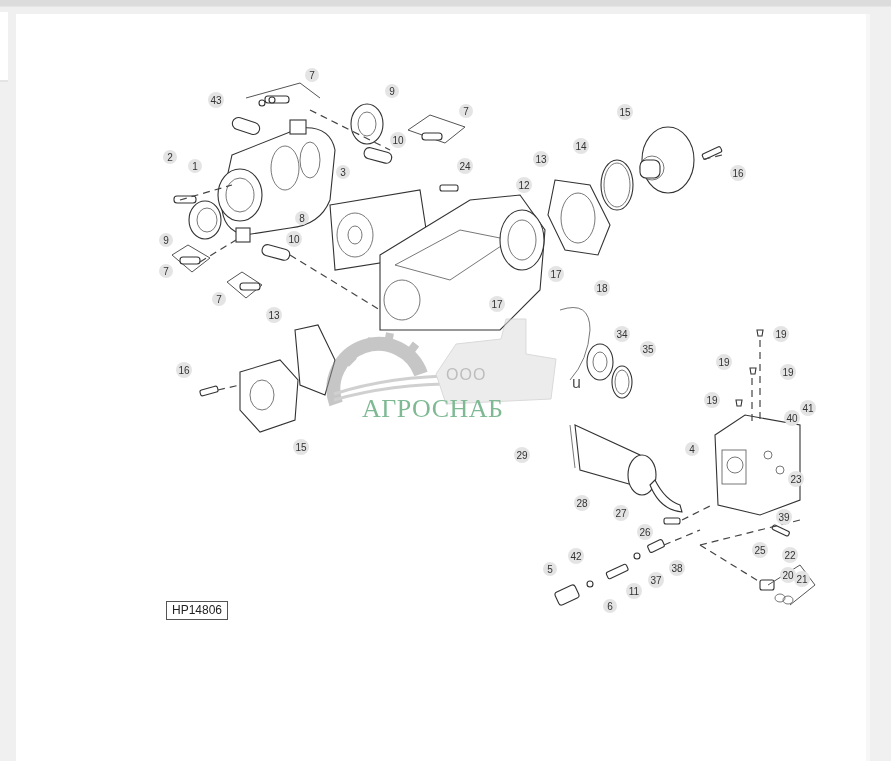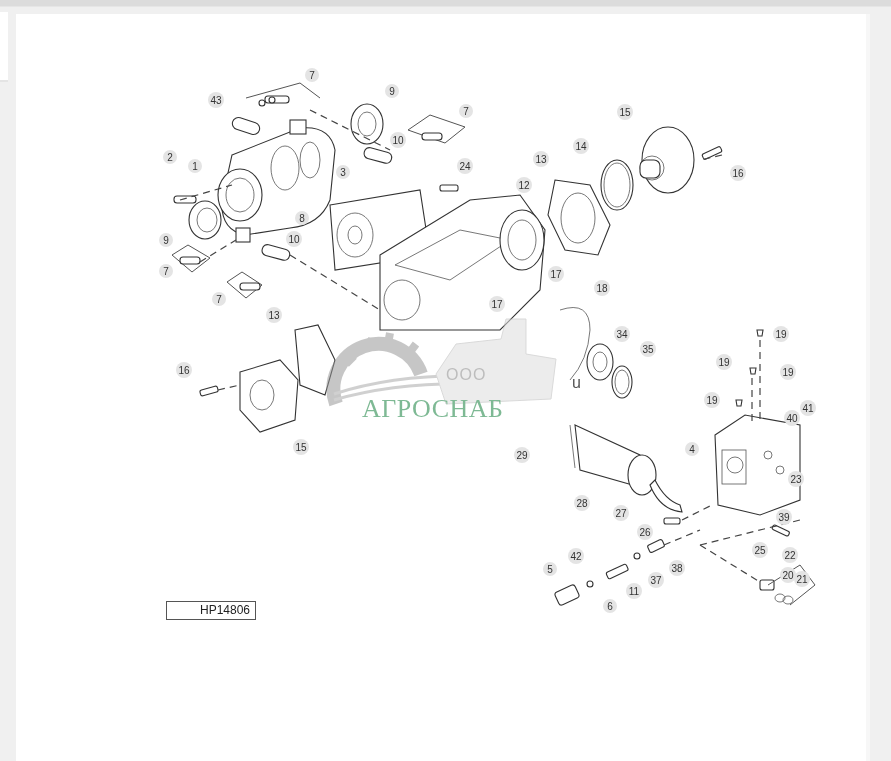--- a/index.html
+++ b/index.html
@@ -29,21 +29,21 @@
   .ln { stroke: #555; stroke-width: 1; fill: none; }
   .lnd { stroke: #444; stroke-width: 1.2; fill: none; stroke-dasharray: 7 5; }
   .part { stroke: #333; stroke-width: 1.1; fill: #fff; }
   .part-l { stroke: #555; stroke-width: 0.8; fill: none; }
   .callout-circle { fill: #e4e4e4; stroke: none; }
   .callout-text { font-family: "Liberation Sans", sans-serif; font-size: 10px; fill: #333; text-anchor: middle; dominant-baseline: central; }
   .ref-box {
     position: absolute; left: 166px; top: 601px; width: 60px; height: 17px;
     border: 1px solid #555; background: #fff;
     font-family: "Liberation Sans", sans-serif; font-size: 12px; color: #222;
-    line-height: 17px; text-align: center; padding-left: 28px;
+    line-height: 17px; text-align: center;
   }
   .watermark { position: absolute; left: 326px; top: 314px; width: 240px; height: 120px; opacity: 0.55; pointer-events: none; text-align: right; }
   .wm-ooo { position: absolute; left: 120px; top: 52px; font-family: "Liberation Sans", sans-serif; font-size: 16px; color: #888; letter-spacing: 1px; }
   .wm-brand { position: absolute; left: 36px; top: 80px; font-family: "Liberation Serif", serif; font-size: 26px; color: #15803d; letter-spacing: 0.5px; }
 </style>
 </head>
 <body>
 
 <div class="topbar"></div>
 <div class="left-panel"></div>

